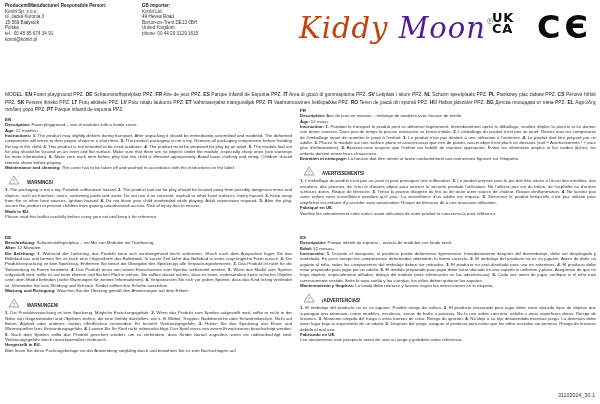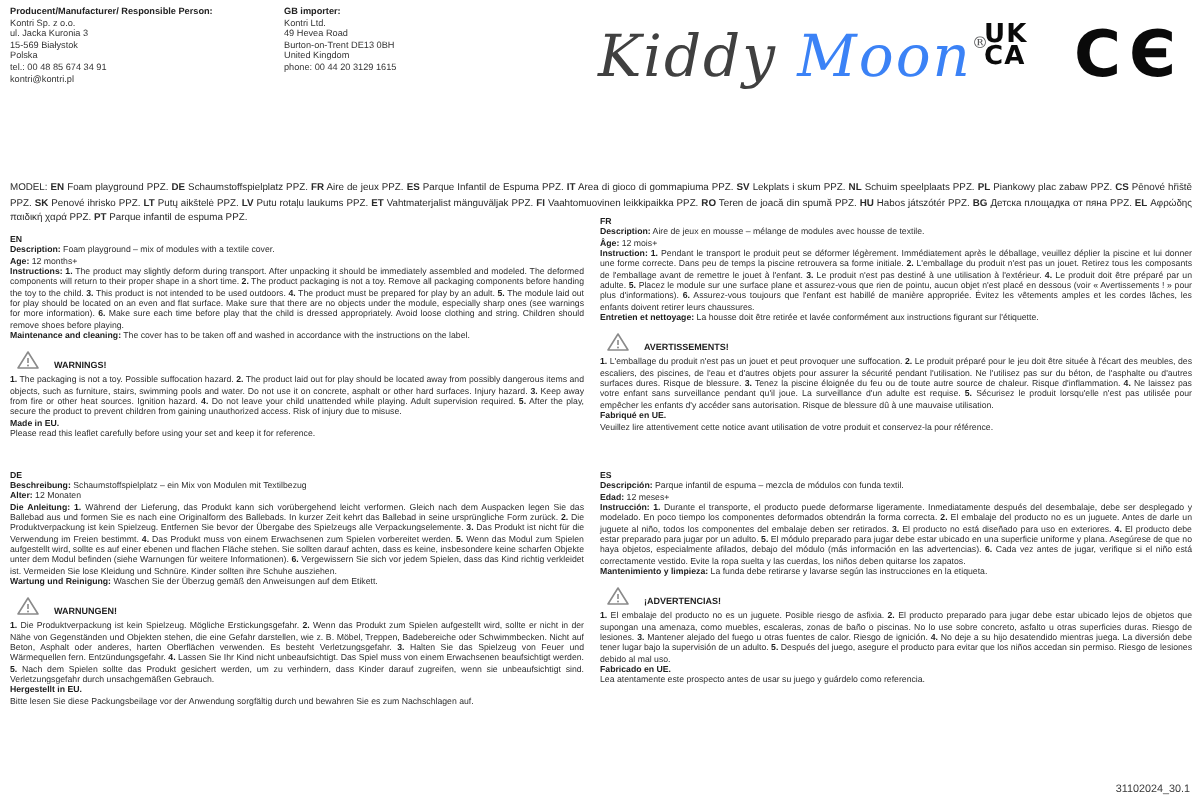--- a/index.html
+++ b/index.html
@@ -4,22 +4,22 @@
 <style>
   html,body{margin:0;padding:0;background:#e8e8e8;}
   .page{position:relative;width:600px;height:404px;background:#ffffff;overflow:hidden;
         font-family:"Liberation Sans",sans-serif;color:#222;}
   .addr{position:absolute;top:3px;font-size:4.6px;line-height:5.6px;color:#333;}
   .addr .t{font-weight:bold;color:#222;}
   .producer{left:5px;width:132px;}
   .importer{left:142px;width:120px;}
   .logo{position:absolute;left:299px;top:2px;font-family:"DejaVu Serif",serif;
         font-style:italic;font-size:29px;line-height:40px;letter-spacing:1px;white-space:nowrap;}
-  .logo .k{color:#404040;}
-  .logo .m{color:#3b82f6;}
+  .logo .k{color:#c2410c;}
+  .logo .m{color:#4c1d95;}
   .logo .reg{font-size:8px;vertical-align:14px;color:#58595b;letter-spacing:0;font-style:normal;}
   .ukca{position:absolute;left:492px;top:12px;font-family:"DejaVu Sans",sans-serif;
         font-weight:700;font-size:13px;line-height:11px;letter-spacing:.6px;color:#0a0a0a;}
   .ce{position:absolute;left:537px;top:8px;font-family:"DejaVu Sans",sans-serif;
       font-weight:bold;font-size:32px;letter-spacing:4px;color:#0a0a0a;}
   .model{position:absolute;left:5px;top:86px;width:591px;font-size:4.9px;line-height:7.7px;
          text-align:justify;color:#2a2a2a;}
   .col{position:absolute;font-size:4.35px;line-height:5.35px;text-align:justify;color:#2e2e2e;}
   .col-left{left:5px;top:117px;width:287px;}
   .col-right{left:300px;top:108px;width:296px;}

